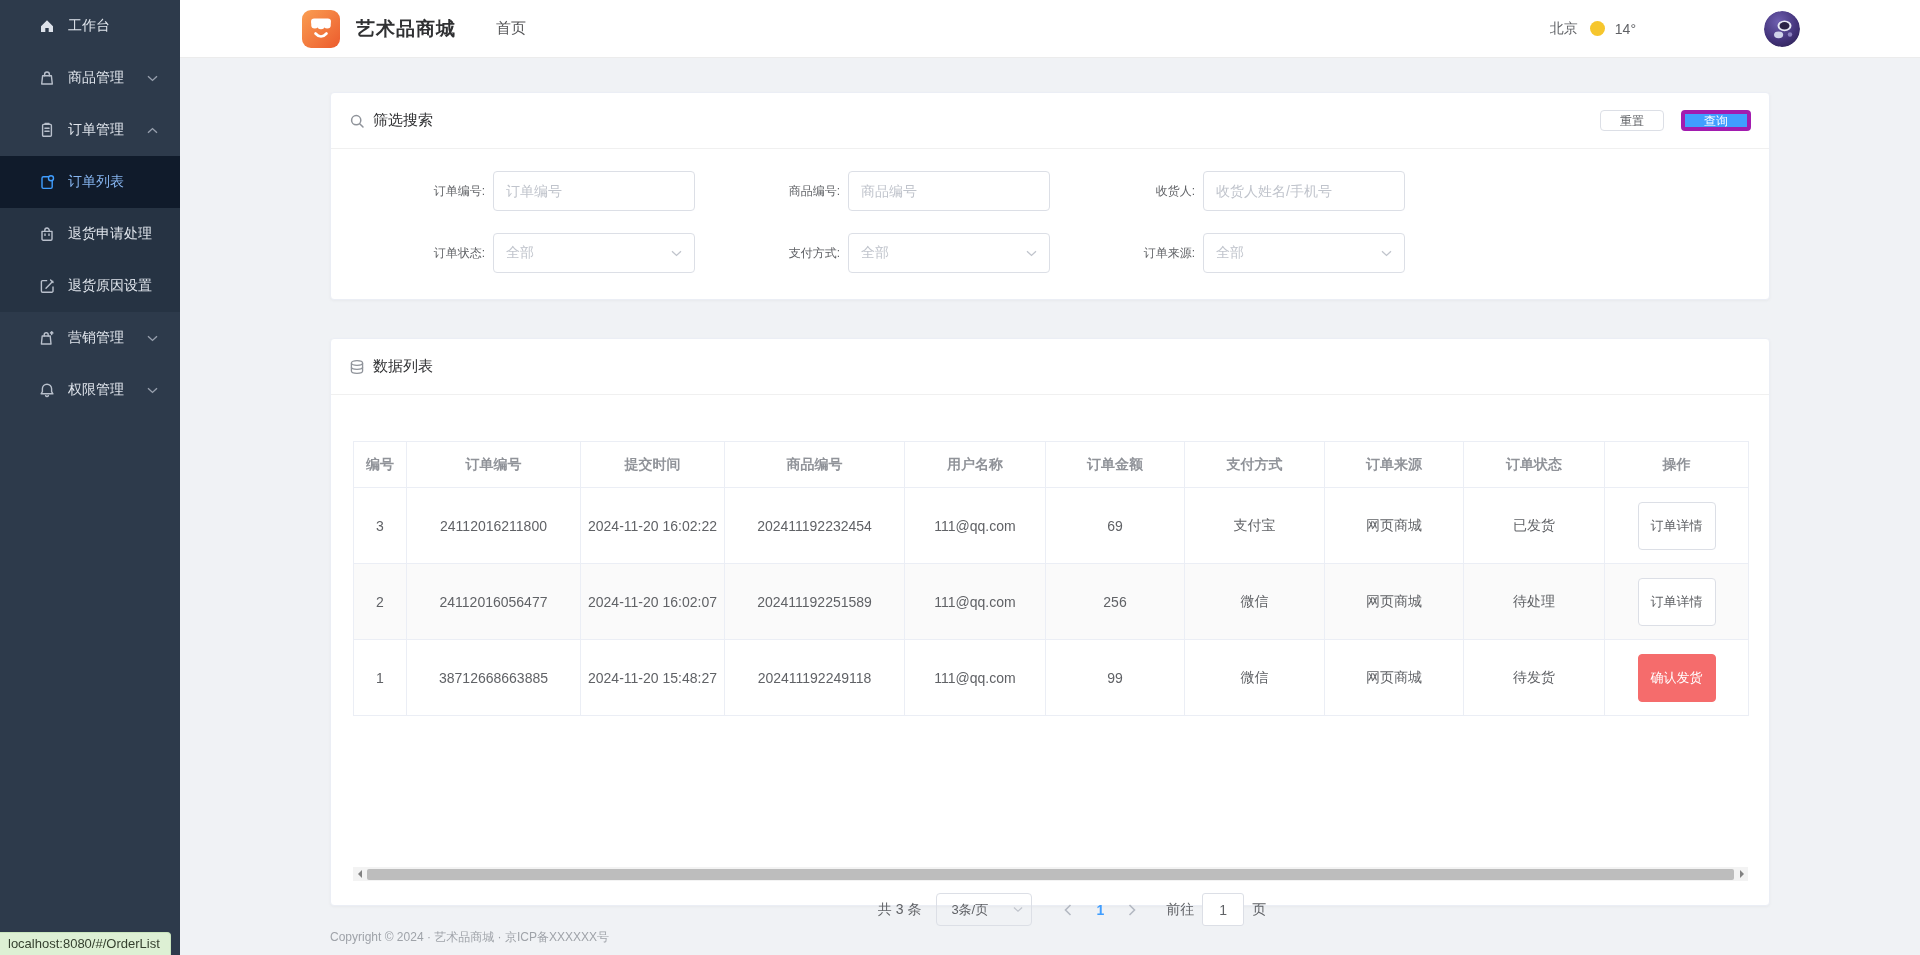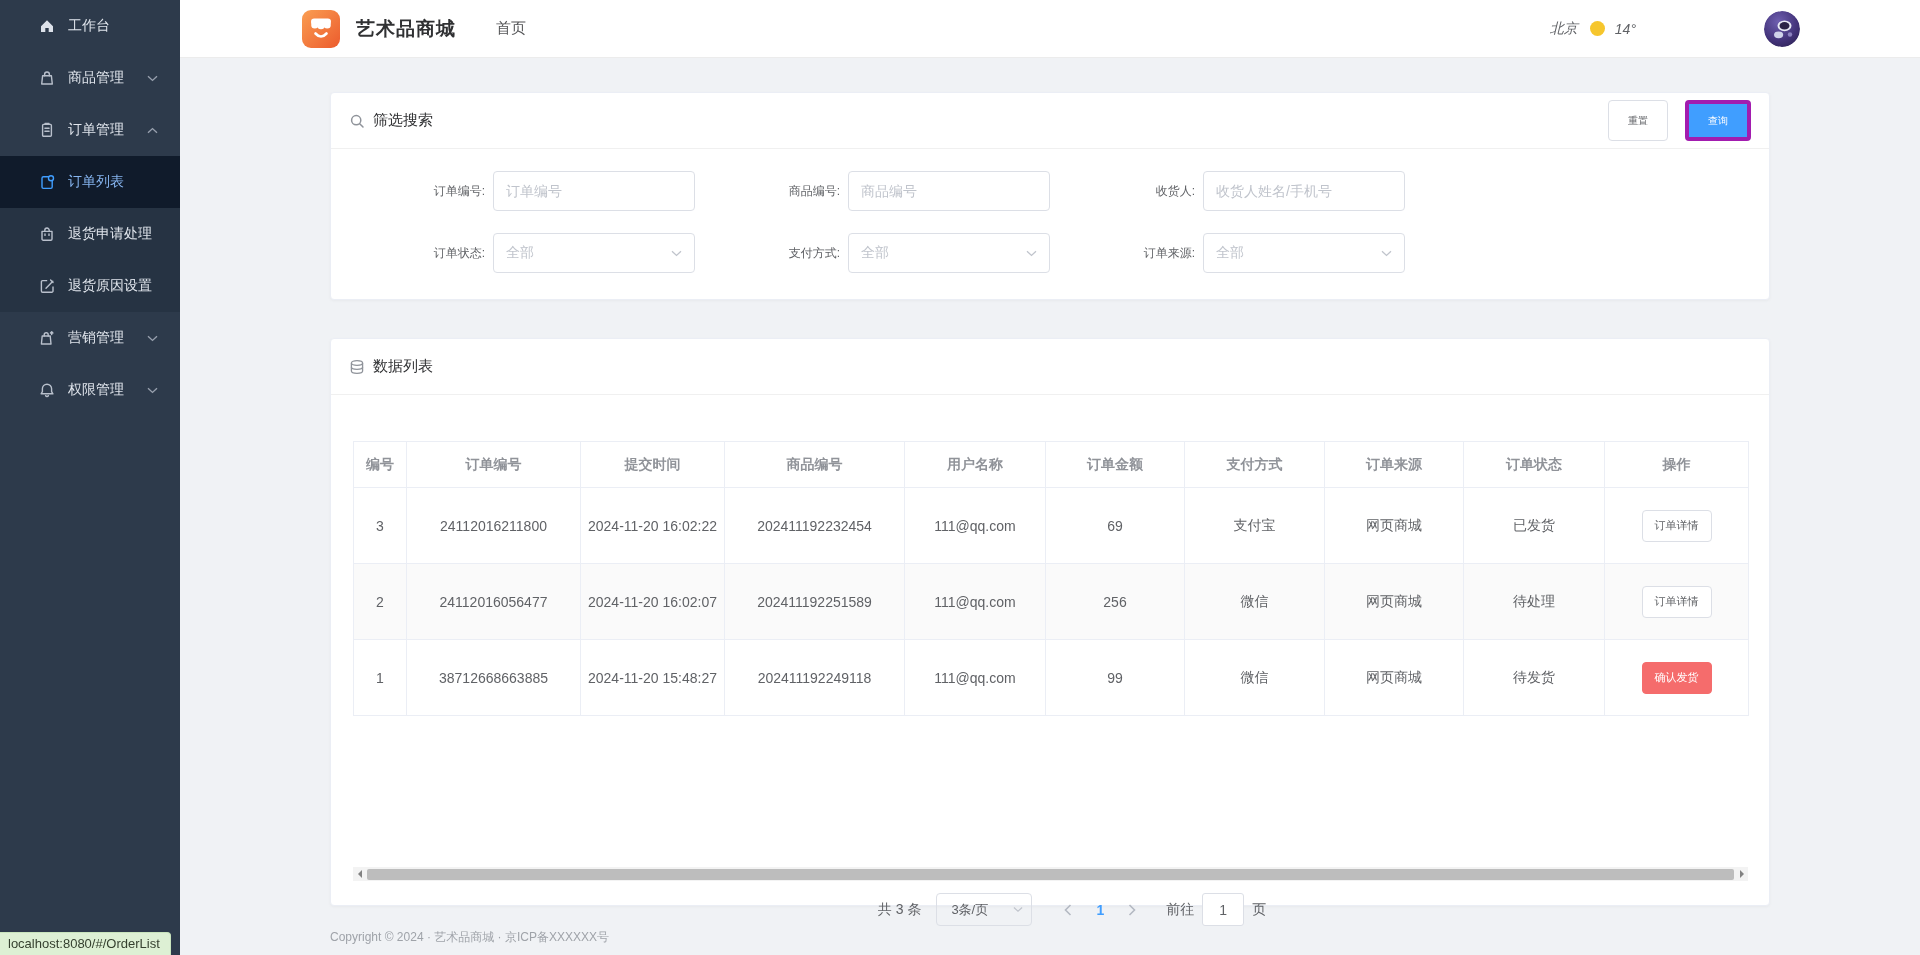--- a/index.html
+++ b/index.html
@@ -32,39 +32,39 @@
   
   .header {
     position: absolute; left: 180px; top: 0; right: 0; height: 58px;
     background: #fff; border-bottom: 1px solid #ececec;
     display: flex; align-items: center; padding: 0 120px 0 122px; z-index: 10;
   }
   .brand { display: flex; align-items: center; cursor: pointer; }
   .brand-title { font-size: 19px; color: #303133; font-weight: 600; margin-left: 16px; letter-spacing: 1px; }
   .nav-home { margin-left: 40px; font-size: 15px; color: #545557; cursor: pointer; }
   .header-right { margin-left: auto; display: flex; align-items: center; }
-  .weather { display: flex; align-items: center; font-size: 14px; color: #606266; font-style: italic; }
+  .weather { display: flex; align-items: center; font-size: 14px; color: #606266; }
   .sun { width: 15px; height: 15px; border-radius: 50%; background: #f6c62d; margin: 0 10px 0 12px; }
   .avatar { width: 36px; height: 36px; border-radius: 50%; overflow: hidden; margin-left: 128px; cursor: pointer; flex: none; }
 
   
   .main {
     position: absolute; left: 180px; top: 58px; right: 0; bottom: 0;
     background: #f0f2f5; padding: 34px 150px 0 150px; overflow: hidden;
   }
   .card {
     background: #fff; border: 1px solid #ebeef5; border-radius: 4px;
     box-shadow: 0 1px 3px rgba(0,0,0,0.04);
   }
   .card-head { height: 55px; display: flex; align-items: center; padding: 0 18px; }
   .card-title { font-size: 15px; color: #303133; margin-left: 8px; }
   .head-icon { color: #8f939a; display: flex; }
   .head-actions { margin-left: auto; display: flex; gap: 17px; }
   .btn {
-    height: 41px; padding: 0 19px; border-radius: 4px; font-size: 10px;
+    height: 21px; padding: 0 19px; border-radius: 4px; font-size: 12px;
     display: inline-flex; align-items: center; justify-content: center;
     cursor: pointer; line-height: 1;
   }
   .btn-plain { background: #fff; border: 1px solid #dcdfe6; color: #606266; }
   .btn-primary { background: #409eff; border: 4px solid #a21caf; color: #fff; }
   .btn-danger { background: #f56c6c; border: 1px solid #f56c6c; color: #fff; }
   .divider { height: 1px; background: #f0f0f0; }
 
   
   .filter-card { height: 208px; }
@@ -84,21 +84,21 @@
   .select .chevron { color: #c0c4cc; display: flex; }
 
   
   .data-card { height: 568px; margin-top: 38px; }
   .table-zone { margin: 20px 22px 0 22px; }
   table.data-table { border-collapse: collapse; table-layout: fixed; width: 1395px; margin-top: 46px; }
   .data-table th, .data-table td { border: 1px solid #ebeef5; text-align: center; overflow: hidden; }
   .data-table th { height: 46px; font-size: 14px; color: #909399; font-weight: 600; background: #fff; }
   .data-table td { height: 76px; font-size: 14px; color: #606266; background: #fff; }
   .data-table tr.stripe td { background: #fafafa; }
-  .action-btn { height: 32px; padding: 0 12px; font-size: 11px; }
+  .action-btn { height: 48px; padding: 0 12px; font-size: 13px; }
   .empty-space { height: 151px; background: #fff; }
   .hscrollbar {
     height: 14px; background: #f3f3f3; display: flex; align-items: center;
     width: 1395px;
   }
   .sb-arrow { width: 13px; height: 14px; display: flex; align-items: center; justify-content: center; cursor: pointer; flex: none; }
   .tri-left { width: 0; height: 0; border: 4px solid transparent; border-right-color: #828282; border-left-width: 0; }
   .tri-right { width: 0; height: 0; border: 4px solid transparent; border-left-color: #828282; border-right-width: 0; }
   .sb-thumb { flex: 1; height: 11px; background: #bdbdbd; border-radius: 2px; margin: 0 1px; cursor: pointer; }
 

